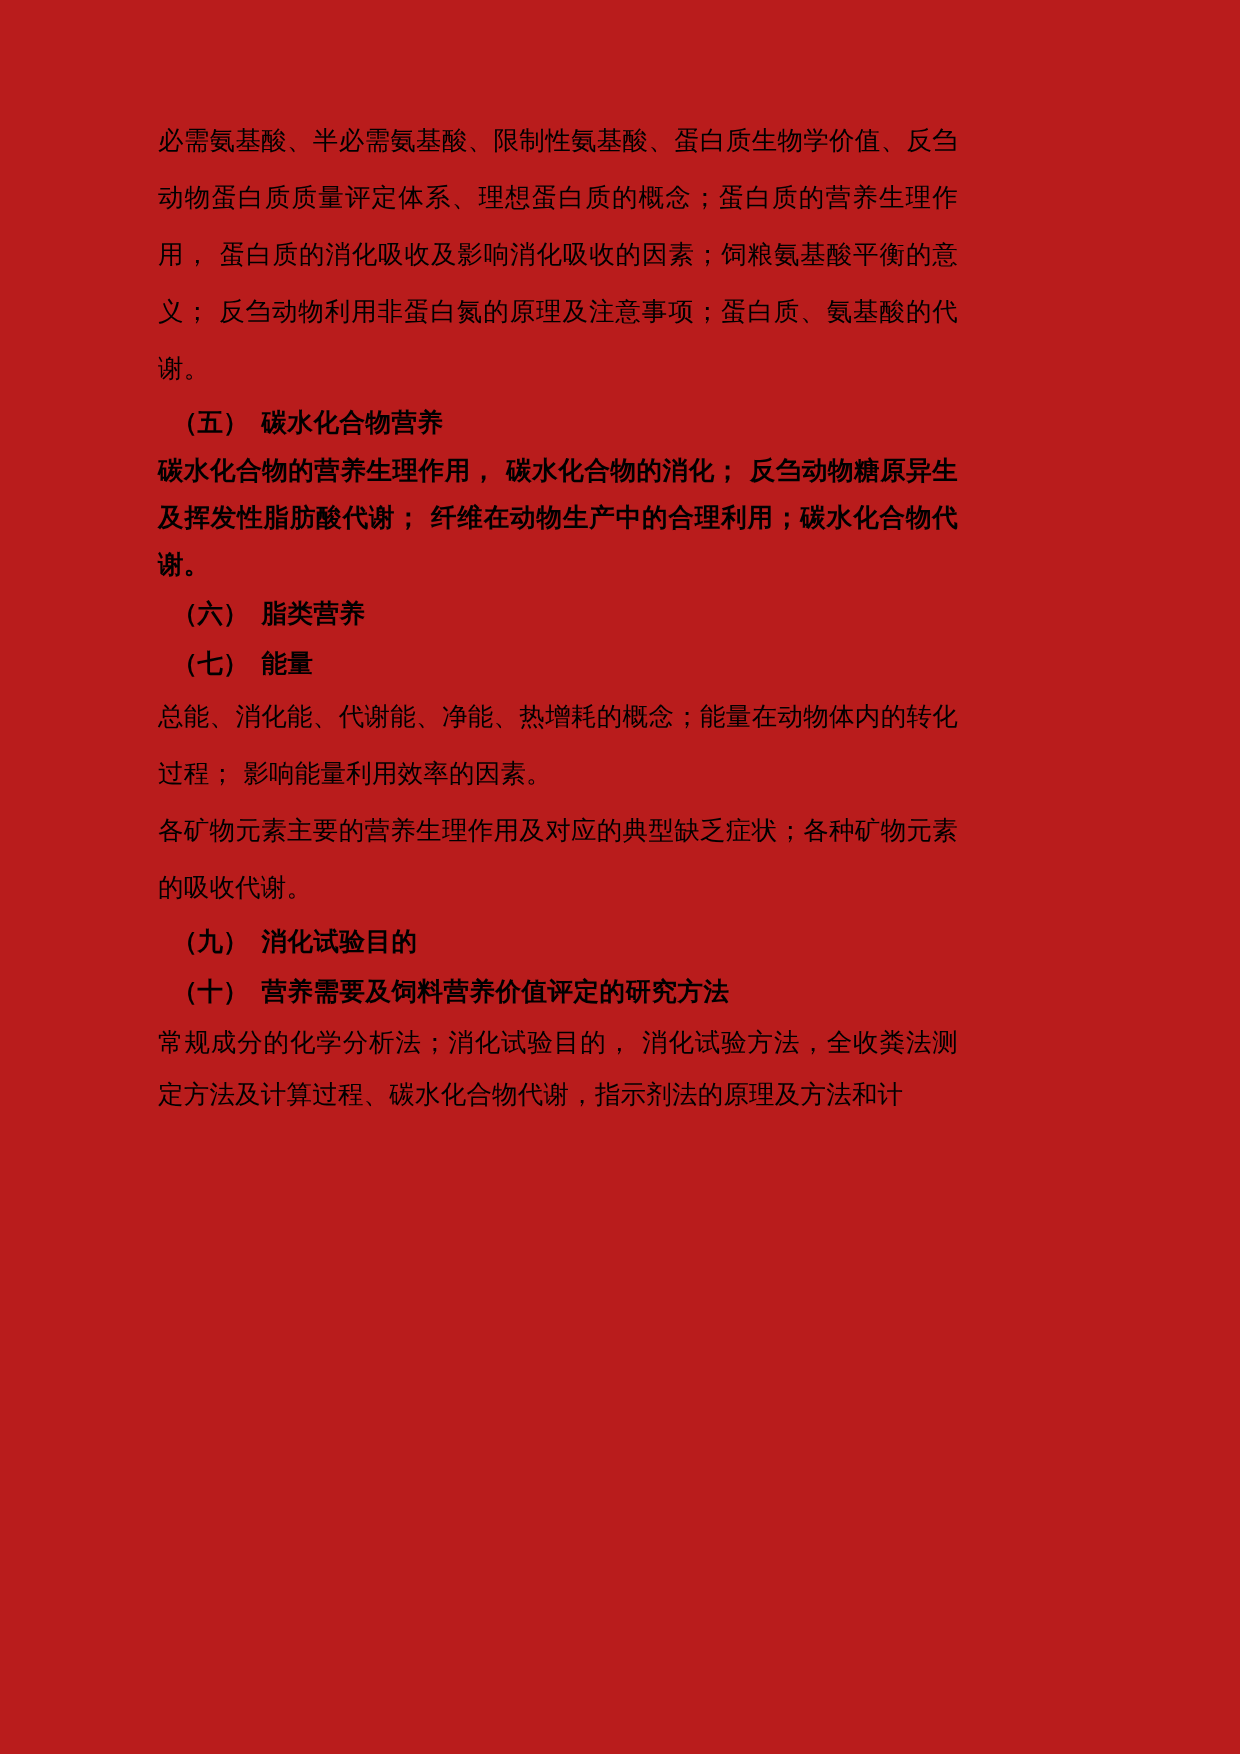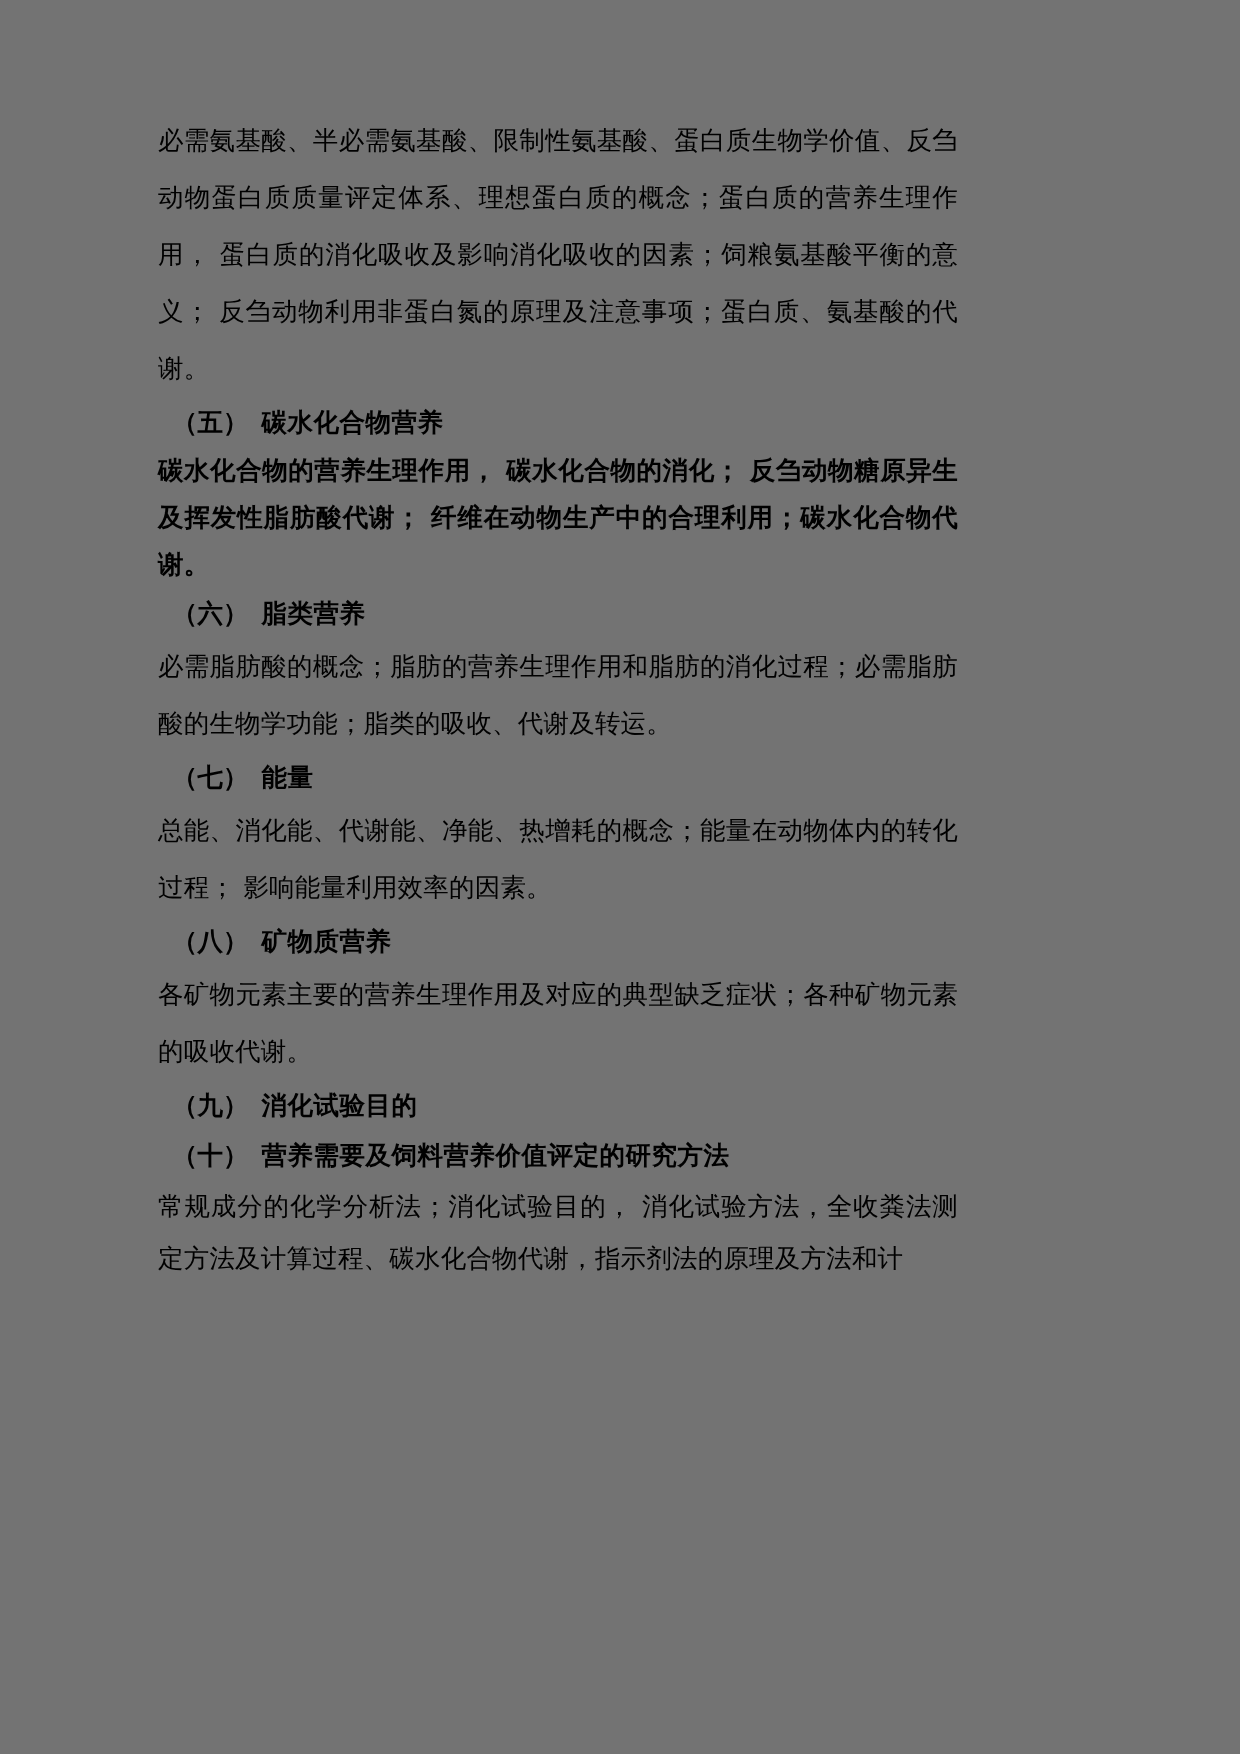--- a/index.html
+++ b/index.html
@@ -9,21 +9,21 @@
     background: #ffffff;
   }
   body {
     font-family: "DejaVu Serif", "Liberation Serif", serif;
     color: #000000;
   }
   .page {
     position: relative;
     width: 1240px;
     height: 1754px;
-    background: #737373;
+    background: #b91c1c;
     overflow: hidden;
     box-sizing: border-box;
   }
   .content {
     position: absolute;
     left: 158px;
     top: 112px;
     width: 800px;
   }
   
@@ -77,31 +77,27 @@
     <div class="heading">
       <span class="num">（五）</span><span class="gap"></span><span>碳水化合物营养</span>
     </div>
 
     <p class="para tight blk">碳水化合物的营养生理作用， 碳水化合物的消化； 反刍动物糖原异生及挥发性脂肪酸代谢； 纤维在动物生产中的合理利用；碳水化合物代谢。</p>
 
     <div class="heading">
       <span class="num">（六）</span><span class="gap"></span><span>脂类营养</span>
     </div>
 
-    <p class="para blk">必需脂肪酸的概念；脂肪的营养生理作用和脂肪的消化过程；必需脂肪酸的生物学功能；脂类的吸收、代谢及转运。</p>
 
     <div class="heading">
       <span class="num">（七）</span><span class="gap"></span><span>能量</span>
     </div>
 
     <p class="para blk">总能、消化能、代谢能、净能、热增耗的概念；能量在动物体内的转化过程； 影响能量利用效率的因素。</p>
 
-    <div class="heading">
-      <span class="num">（八）</span><span class="gap"></span><span>矿物质营养</span>
-    </div>
 
     <p class="para blk">各矿物元素主要的营养生理作用及对应的典型缺乏症状；各种矿物元素的吸收代谢。</p>
 
     <div class="heading">
       <span class="num">（九）</span><span class="gap"></span><span>消化试验目的</span>
     </div>
 
 
     <div class="heading">
       <span class="num">（十）</span><span class="gap"></span><span>营养需要及饲料营养价值评定的研究方法</span>

